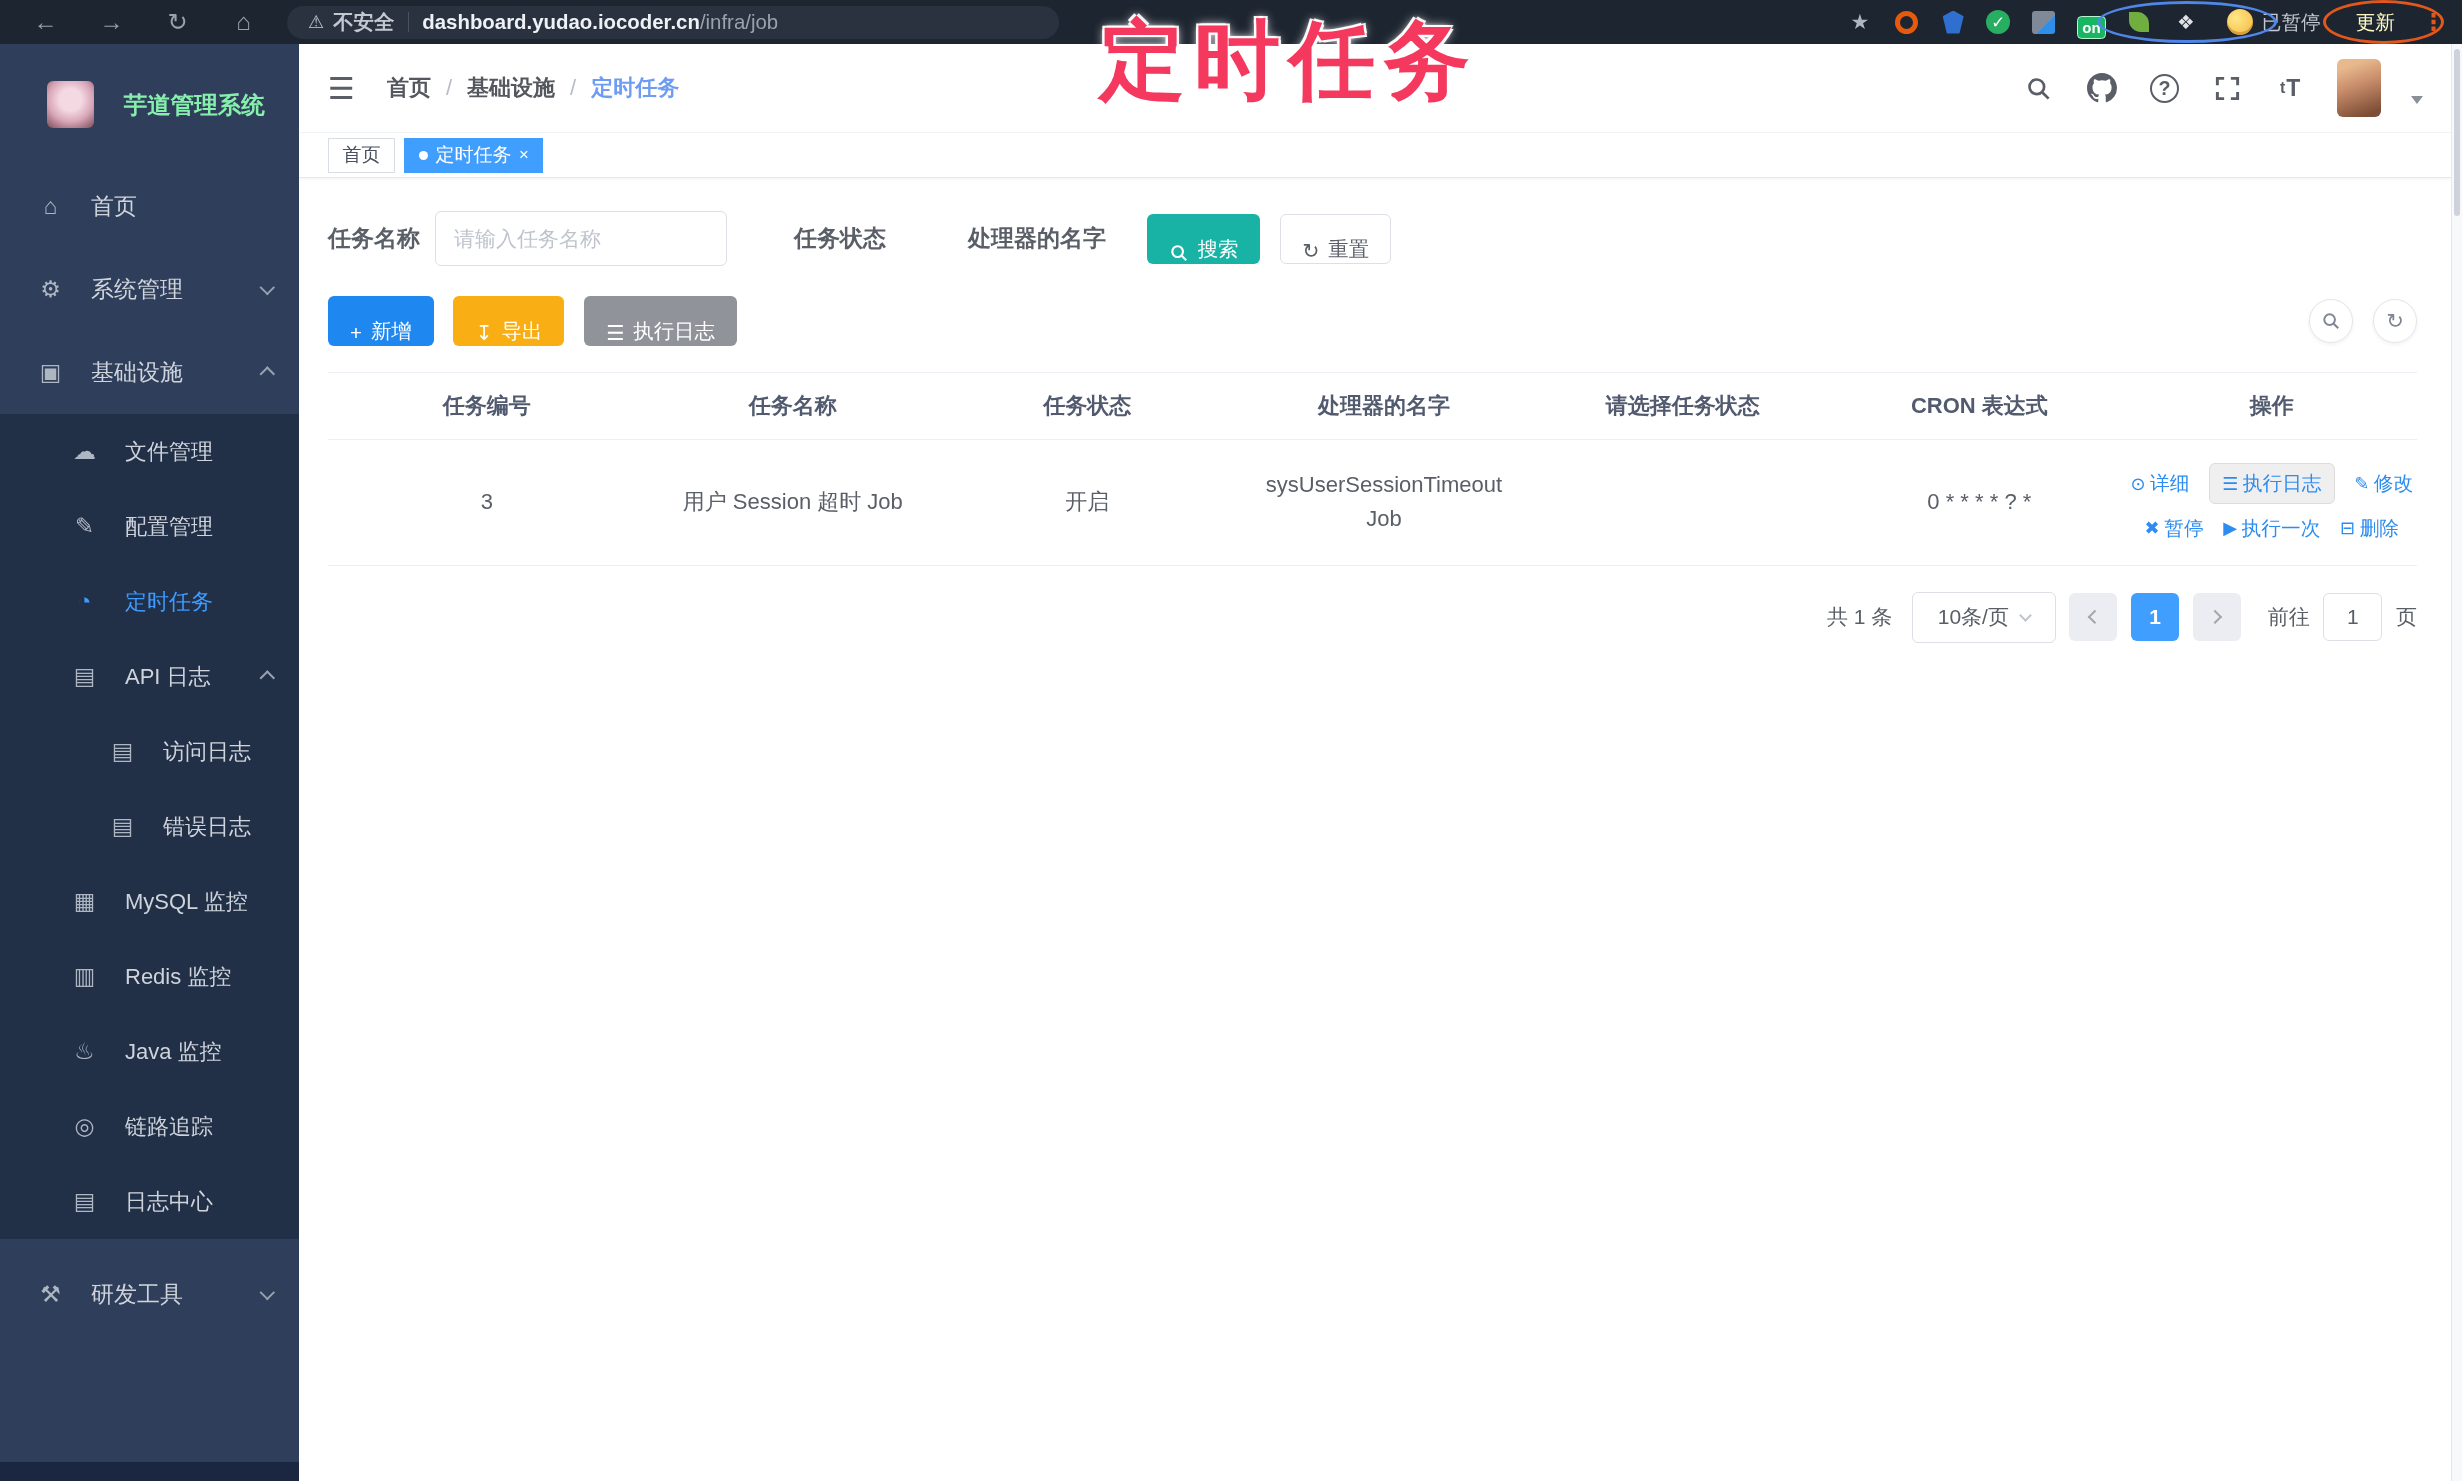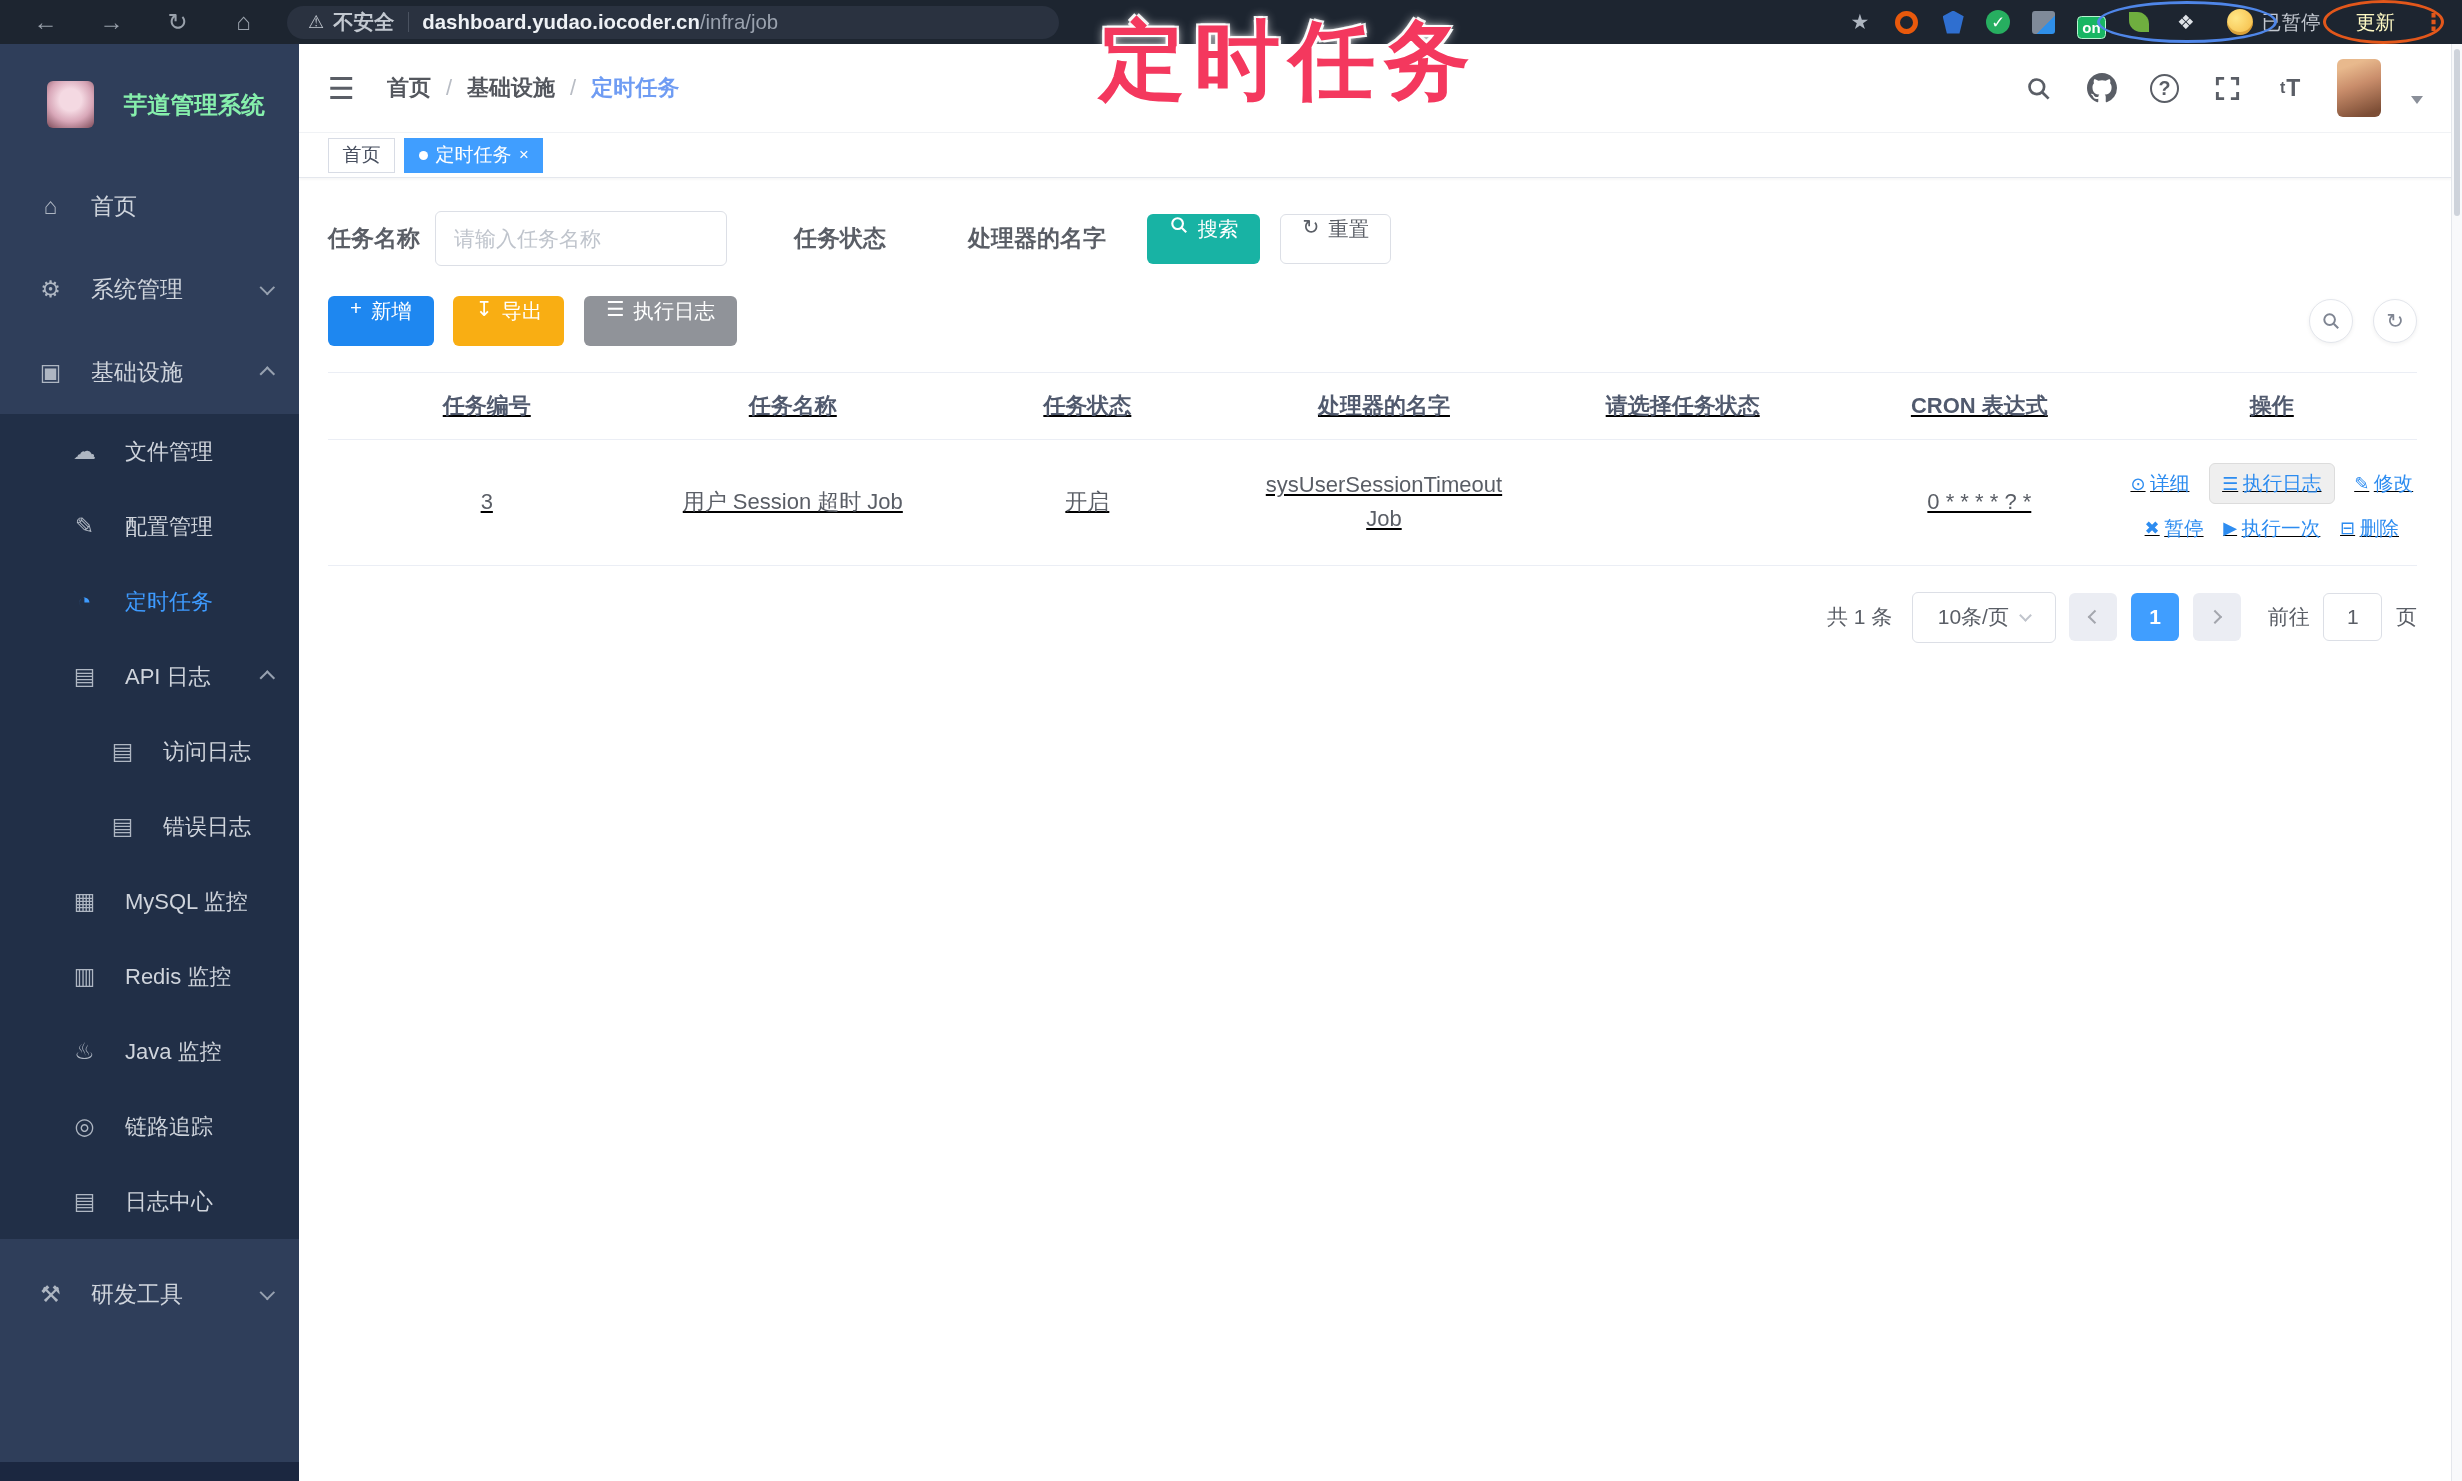--- a/index.html
+++ b/index.html
@@ -77,32 +77,32 @@
   .content { position:relative; padding:33px 45px 0 29px; }
 
   .filter-row { display:flex; align-items:center; }
   .f-label { font-size:23px; font-weight:bold; color:#5a5e66; margin-right:15px; white-space:nowrap; }
   .f-input { width:292px; height:55px; border:0.8px solid #dcdfe6; border-radius:6px; font-size:21px; padding:0 18px; color:#333; outline:none; font-family:inherit; }
   .f-input::placeholder { color:#bfc4cc; }
   .f-select { width:292px; height:55px; border:0.8px solid #dcdfe6; border-radius:6px; display:flex; align-items:center; padding:0 18px; cursor:pointer; }
   .f-select .ph { color:#bfc4cc; font-size:21px; }
   .f-select .chev2 { width:9.8px; height:9.8px; border-right:2.3px solid #c0c4cc; border-bottom:2.3px solid #c0c4cc; transform:rotate(45deg); margin-left:auto; margin-top:-3.8px; }
   .gap-lg { width:67px; }
-  .btn { height:50px; border-radius:6px; display:inline-flex; align-items:flex-start; gap:9px; padding:0 21px; font-size:20.4px; cursor:pointer; border:0.8px solid transparent; white-space:nowrap; }
+  .btn { height:50px; border-radius:6px; display:inline-flex; align-items:flex-end; gap:9px; padding:0 21px; font-size:20.4px; cursor:pointer; border:0.8px solid transparent; white-space:nowrap; }
   .btn-search { background:#18b3a4; color:#fff; margin-left:26px; }
   .btn-reset { background:#fff; color:#5a5e66; border-color:#dcdfe6; margin-left:19.7px; }
 
   .toolbar-row { display:flex; align-items:center; margin-top:30px; }
   .btn-add { background:#1e87f0; color:#fff; }
   .btn-export { background:#f9ae13; color:#fff; margin-left:19.7px; }
   .btn-execlog { background:#909399; color:#fff; margin-left:19.7px; }
   .circle-btns { margin-left:auto; display:flex; gap:19.7px; }
   .circle-btn { width:44px; height:44px; border-radius:50%; border:0.8px solid #e3e6ec; background:#fff; box-shadow:0 1.5px 4.5px rgba(0,0,0,.06); display:flex; align-items:center; justify-content:center; color:#7f8592; font-size:21px; cursor:pointer; }
 
-  table.grid { width:100%; border-collapse:collapse; table-layout:fixed; margin-top:26px;text-decoration:underline; }
+  table.grid { width:100%; border-collapse:collapse; table-layout:fixed; margin-top:26px; }
   .grid th { border-top:0.8px solid #ebeef5; border-bottom:0.8px solid #ebeef5; padding:18px 0; font-size:22px; color:#515a6e; font-weight:bold; text-align:center; }
   .grid td { border-bottom:0.8px solid #ebeef5; padding:23px 7.6px; font-size:22px; color:#5a5e66; text-align:center; vertical-align:middle; }
   .cell-wrap { word-break:break-all; line-height:1.55; max-width:242px; margin:0 auto; }
   .ops { display:flex; flex-direction:column; gap:10.6px; align-items:center; }
   .ops-line { display:flex; gap:19.7px; align-items:center; }
   .op-link { color:#2d8cf0; font-size:19.7px; display:inline-flex; align-items:center; gap:4.5px; cursor:pointer; white-space:nowrap; }
   .op-link .oi { font-size:18px; }
   .op-hover { background:#efefef; border:0.8px solid #dcdcdc; border-radius:6px; padding:6px 12px; }
 
   .pagination { display:flex; align-items:center; justify-content:flex-end; gap:13.6px; margin-top:26px; font-size:21px; color:#5a5e66; }

